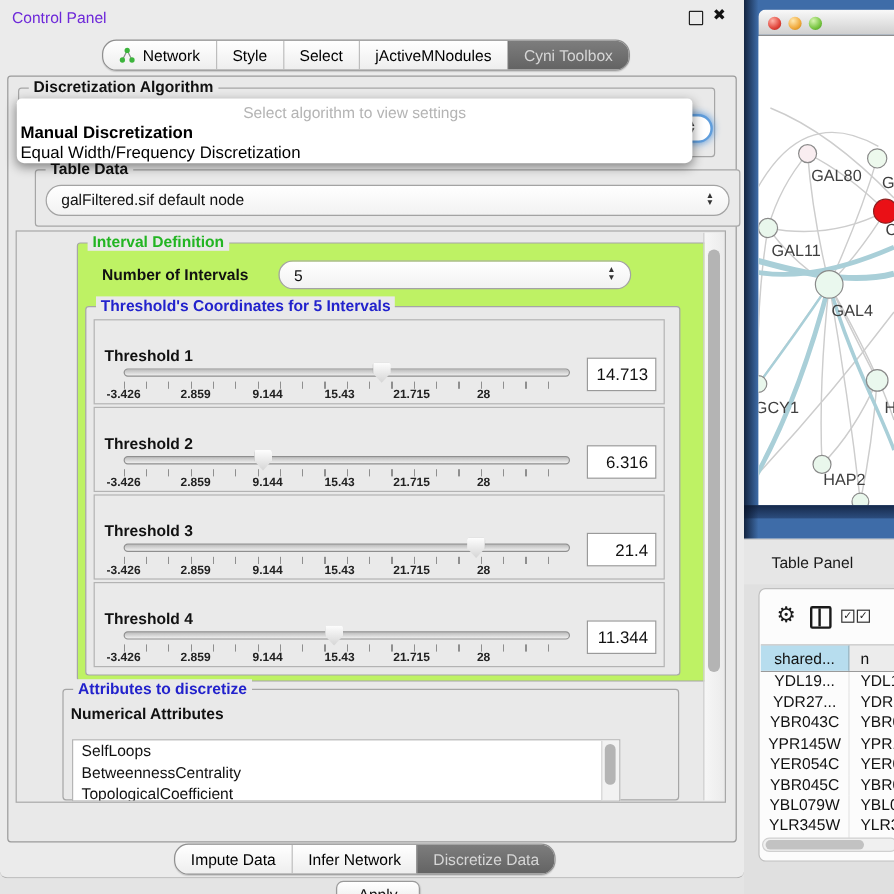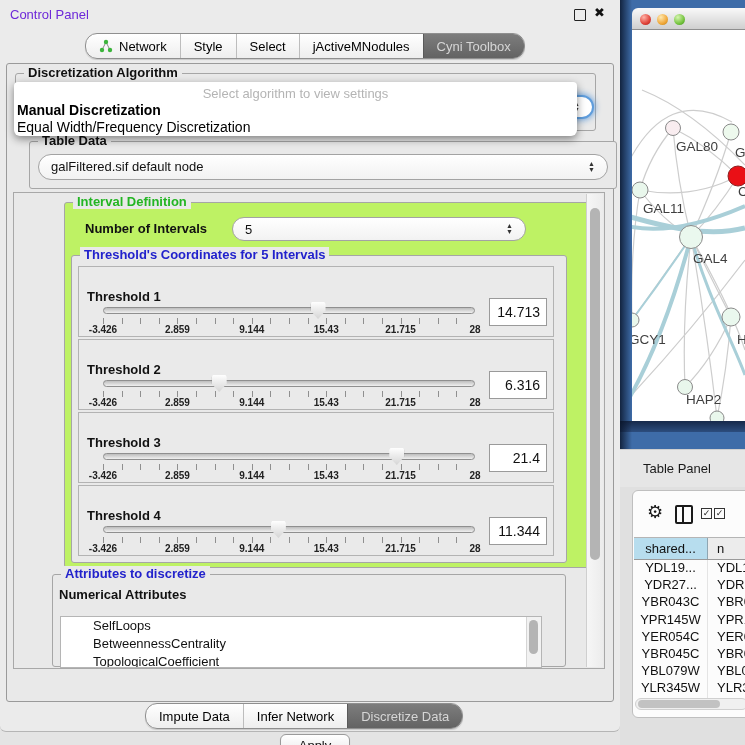--- a/index.html
+++ b/index.html
@@ -66,29 +66,29 @@
         margin-bottom:2px;box-sizing:border-box;}
   .t-label{position:absolute;left:8px;top:6px;font-size:13px;font-weight:700;margin-top:16px;}
   .track{position:absolute;left:24px;top:40px;width:372px;height:7px;border:1px solid #8f8f8f;
          border-radius:4px;background:linear-gradient(#bdbdbd,#f0f0f0);box-sizing:border-box;}
   .thumb{position:absolute;top:-6px;width:15px;height:17px;margin-left:-7px;
          background:linear-gradient(#fefefe,#d5d5d5);
          clip-path:polygon(8% 0,92% 0,100% 12%,100% 52%,50% 100%,0 52%,0 12%);
          filter:drop-shadow(0 0 1px #777);}
   .ticks{position:absolute;left:24px;top:51px;width:372px;height:6px;
          background:repeating-linear-gradient(to right,#8f8f8f 0 1px,transparent 1px 5%);}
-  .ticklabels{position:absolute;left:24px;top:57px;width:372px;height:12px;}
+  .ticklabels{position:absolute;left:24px;top:57px;width:300px;height:12px;}
   .ticklabels span{position:absolute;transform:translateX(-50%);font-size:10px;font-weight:700;color:#222;white-space:nowrap;}
   .t-valuebox{position:absolute;right:6px;top:31px;width:58px;height:28px;background:#fff;
               border:1px solid #9a9a9a;font-size:14px;line-height:26px;text-align:right;
               padding-right:6px;box-sizing:border-box;}
 
   
   #attr-list{left:7px;top:41px;width:455px;height:50px;background:#fff;border:1px solid #b5b5b5;
-             overflow:hidden;padding-left:25px;}
+             overflow:hidden;}
   .attr-item{font-size:13px;line-height:18px;padding-left:7px;white-space:nowrap;}
   #attr-scroll{position:absolute;right:0;top:0;width:14px;height:100%;background:#f2f2f2;border-left:1px solid #d5d5d5;}
   #attr-thumb{position:absolute;left:2px;top:3px;width:9px;height:34px;border-radius:5px;background:#b4b4b4;}
 
   #apply-btn{left:273px;top:670px;width:68px;height:23px;border:1px solid #9a9a9a;border-radius:6px;
              background:linear-gradient(#ffffff,#e6e6e6);font-size:13px;text-align:center;line-height:22px;
              box-shadow:0 1px 1px rgba(0,0,0,.15);}
 
   
   #rightcol{left:620px;top:0;width:125px;height:745px;background:#e0e0e0;}

